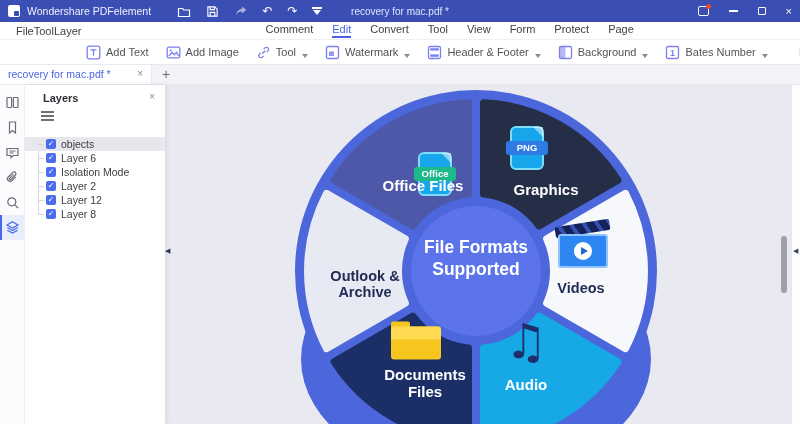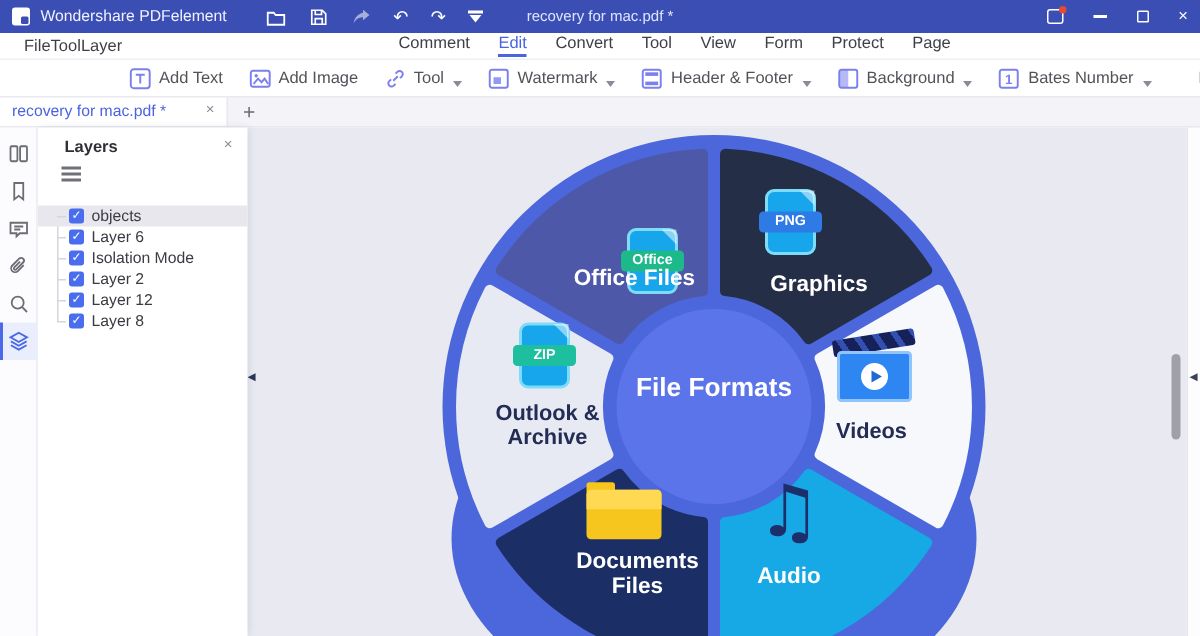--- a/index.html
+++ b/index.html
@@ -330,41 +330,37 @@
               <path d="M32.5 259.7 A168.5 168.5 0 0 1 32.5 104.3 L111.4 149.9 A77.5 77.5 0 0 0 111.4 214.1 Z" fill="#e8eaf3" stroke="#e8eaf3" stroke-width="7" stroke-linejoin="round"></path>
               <path d="M331.5 104.3 A168.5 168.5 0 0 1 331.5 259.7 L252.6 214.1 A77.5 77.5 0 0 0 252.6 149.9 Z" fill="#f6f8fb" stroke="#f6f8fb" stroke-width="7" stroke-linejoin="round"></path>
               <path d="M174.5 350.3 A168.5 168.5 0 0 1 40.0 272.7 L118.9 227.1 A77.5 77.5 0 0 0 174.5 259.1 Z" fill="#1b2f66" stroke="#1b2f66" stroke-width="7" stroke-linejoin="round"></path>
               <path d="M324.0 272.7 A168.5 168.5 0 0 1 189.5 350.3 L189.5 259.1 A77.5 77.5 0 0 0 245.1 227.1 Z" fill="#17a8e6" stroke="#17a8e6" stroke-width="7" stroke-linejoin="round"></path>
             </g>
           <circle cx="182" cy="182" r="65" fill="#5b74ea"></circle>
         </svg>
 
         <div class="center-title">
           <span>File Formats</span><br>
+          <span>Supported</span>
         </div>
 
         <div class="seg-item" style="left:141px; top:57px;margin-top:28px;">
           <span class="doc-icon">
               <span class="doc-badge badge-green">Office</span>
             </span>
         </div>
         <div class="seg-label light-txt" style="left:129px; top:97px; width:110px;">Office Files</div>
 
         <div class="seg-item" style="left:233px; top:59px;">
           <span class="doc-icon">
               <span class="doc-badge badge-blue">PNG</span>
             </span>
         </div>
         <div class="seg-label light-txt" style="left:252px; top:101px; width:90px;">Graphics</div>
 
-        <div class="seg-item" style="left:69px; top:148px;">
-          <span class="doc-icon">
-              <span class="doc-badge badge-teal">ZIP</span>
-            </span>
-        </div>
         <div class="seg-label dark-txt" style="left:71px; top:196px; width:80px;">Outlook &amp; Archive</div>
 
         <div class="seg-item" style="left:289px; top:158px;">
           <span class="clapper">
               <span class="clap-top"></span>
               <span class="clap-body">
                 <span class="play-circle">
                   <span class="play-tri"></span>
                 </span>
               </span>

